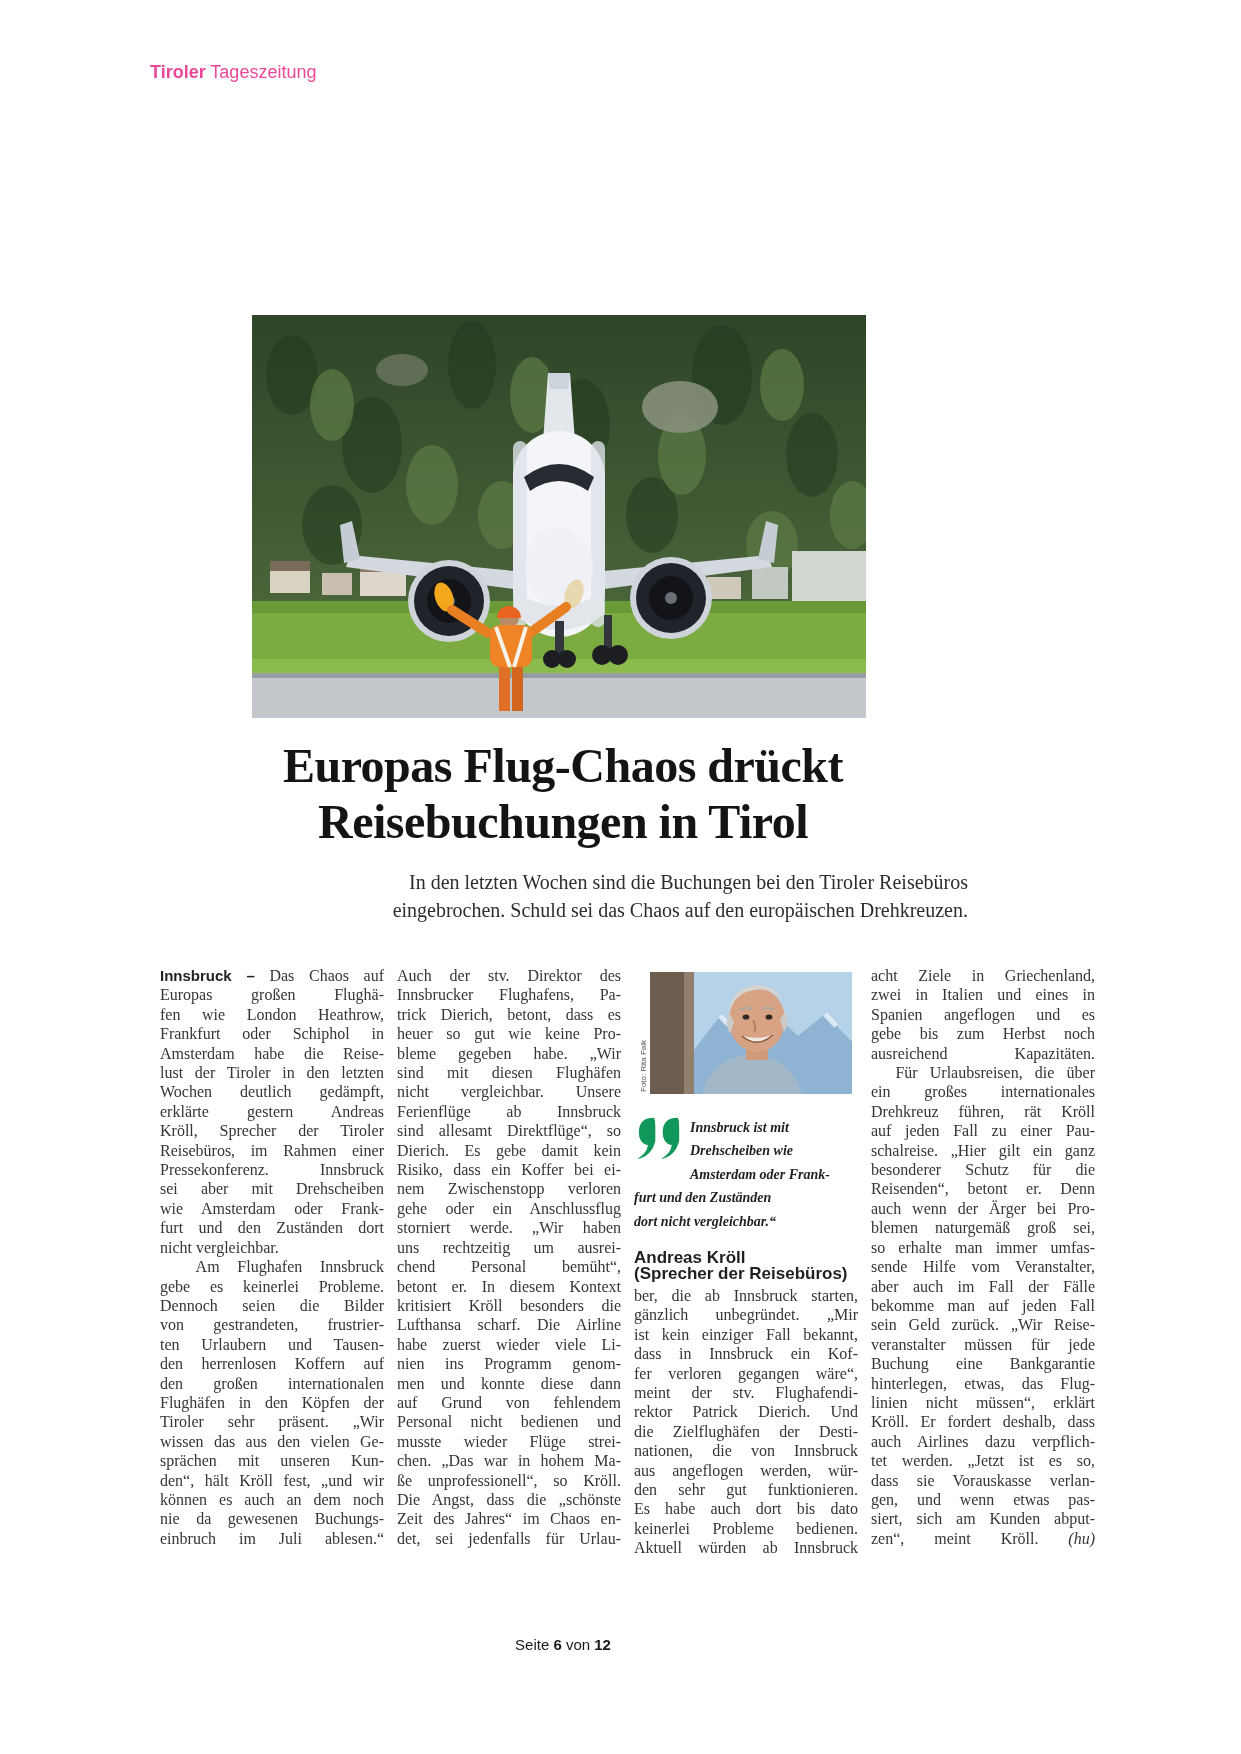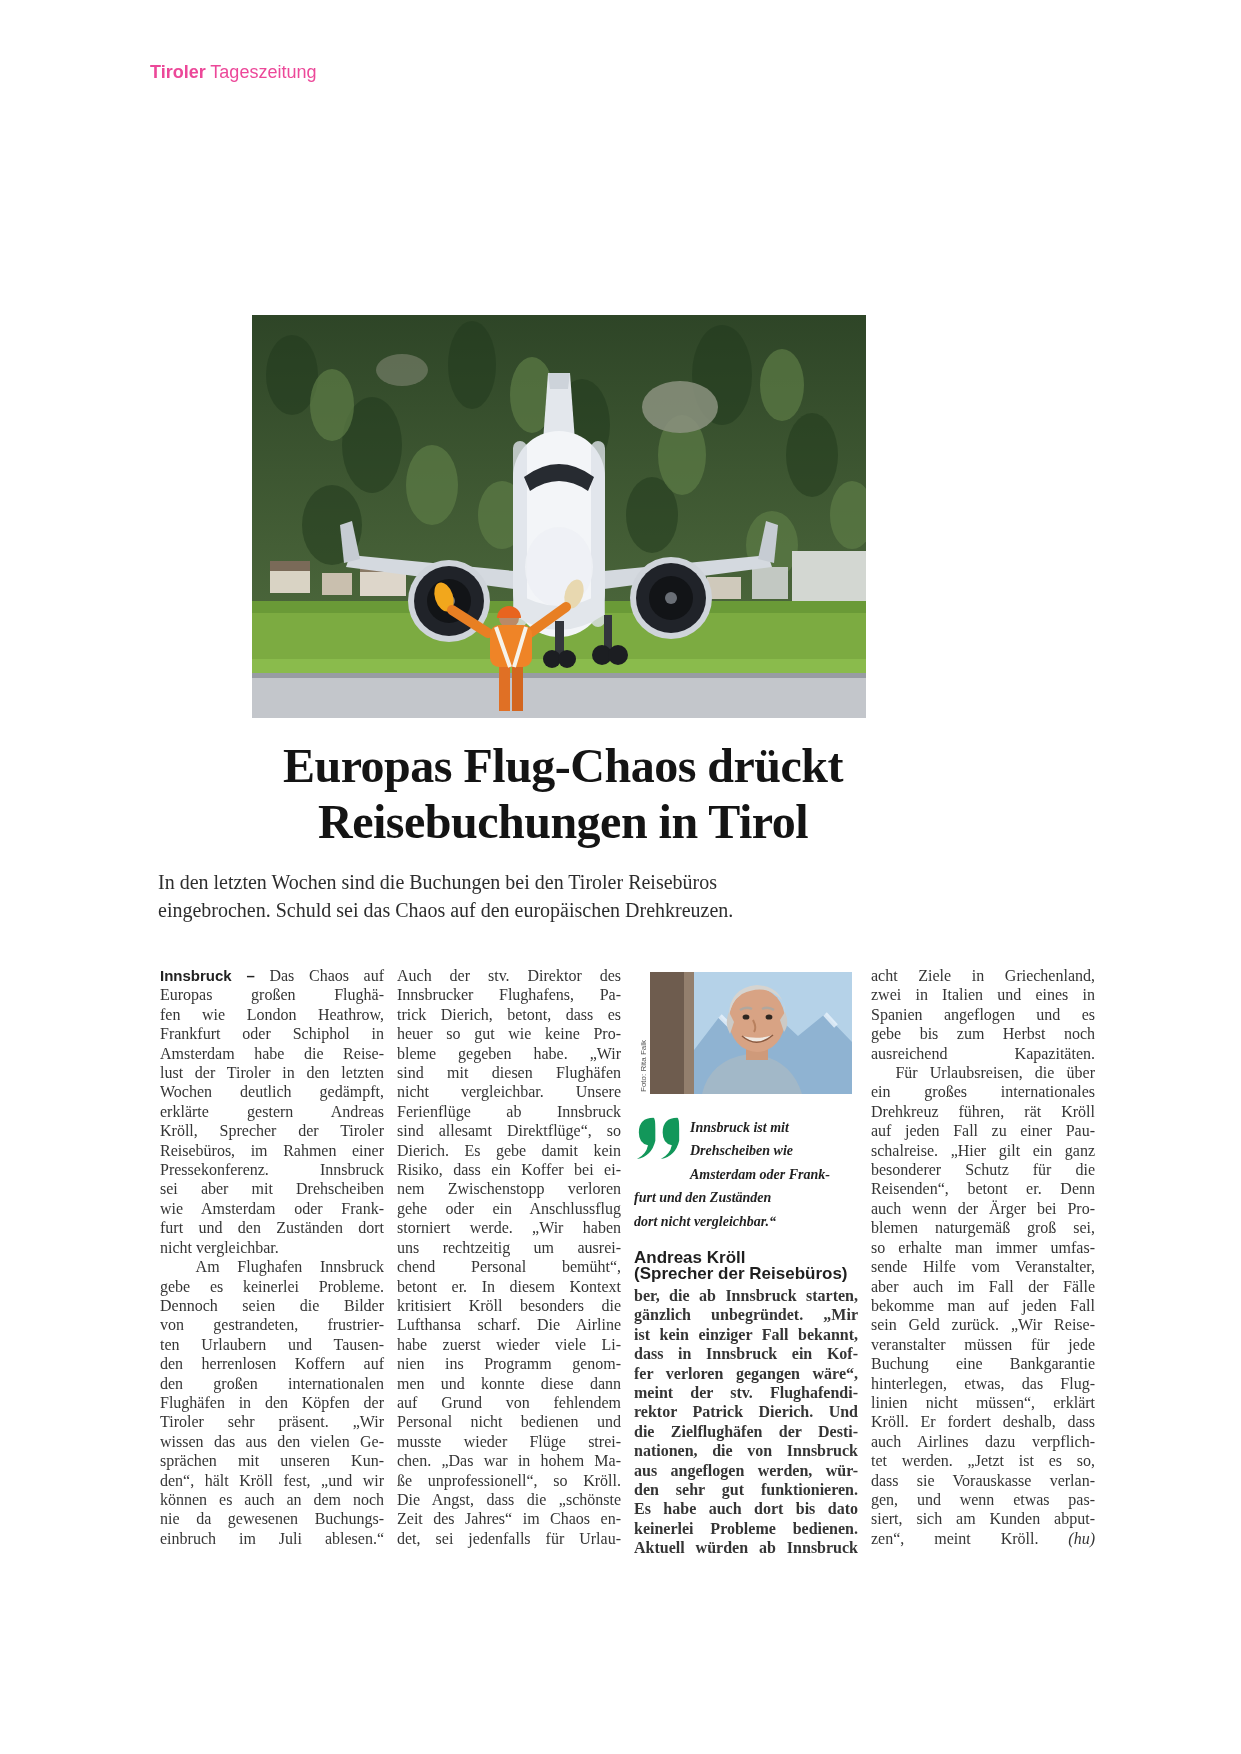--- a/index.html
+++ b/index.html
@@ -22,21 +22,21 @@
   .photo-wrap { left:252px; top:315px; width:614px; height:403px; background:#44603a; }
   .photo-wrap svg { display:block; }
 
   .caption-row { left:252px; top:723px; width:614px; display:flex; justify-content:space-between; }
   .caption { font-family:"Liberation Sans", sans-serif; font-weight:bold; font-size:11.5px; color:#1c1c1c; }
   .photo-credit { font-family:"Liberation Sans", sans-serif; font-size:7.5px; color:#9a9a9a; margin-top:3px; white-space:nowrap; }
 
   
   .headline { left:158px; top:738px; width:810px; text-align:center; white-space:pre-line;
               font-weight:bold; font-size:48px; line-height:56px; letter-spacing:-0.5px; color:#141414; }
-  .subhead  { left:158px; top:868px; width:810px; text-align:left; white-space:pre-line;
+  .subhead  { left:158px; top:868px; width:810px; text-align:right; white-space:pre-line;
               font-size:20px; line-height:28px; color:#2d2d2d; }
 
   
   .col { position:absolute; top:966px; width:224px; }
   .col1 { left:160px; } .col2 { left:397px; } .col3 { left:634px; } .col4 { left:871px; }
   .coltext { font-size:16px; line-height:19.4px; color:#353535; }
   .jline { text-align:justify; text-align-last:justify; min-height:19.4px; }
   .jline.short { text-align-last:left; }
   .dateline { font-family:"Liberation Sans", sans-serif; font-weight:bold; font-size:15px; color:#222; }
   .sig { font-style:italic; }
@@ -46,21 +46,21 @@
   .c3-photo-credit { position:absolute; left:0px; top:16px; height:110px;
                      writing-mode:vertical-rl; transform:rotate(180deg);
                      font-family:"Liberation Sans", sans-serif; font-size:8px; color:#555; }
   .c3-quote { position:absolute; left:0; top:150px; width:224px; }
   .quote-marks { float:left; width:56px; height:47px; }
   .quote-text { font-weight:bold; font-style:italic; font-size:14px; line-height:23.4px;
                 color:#222; white-space:pre-line; }
   .c3-attr { position:absolute; left:0; top:284px; width:224px;
              font-family:"Liberation Sans", sans-serif; font-weight:bold;
              font-size:17px; line-height:16px; color:#1f1f1f; white-space:pre-line; }
-  .c3-text { position:absolute; left:0; top:320px; width:224px;font-weight:bold; }
+  .c3-text { position:absolute; left:0; top:320px; width:224px; }
 
   
   .footer { left:158px; top:1636px; width:810px; text-align:center;
             font-family:"Liberation Sans", sans-serif; font-size:15px; color:#1a1a1a; }
   .footer b { font-weight:bold; }
 </style>
 </head>
 <body>
 
 <div class="page">
@@ -319,14 +319,20 @@
         <div class="jline">Kröll. Er fordert deshalb, dass</div>
         <div class="jline">auch Airlines dazu verpflich-</div>
         <div class="jline">tet werden. „Jetzt ist es so,</div>
         <div class="jline">dass sie Vorauskasse verlan-</div>
         <div class="jline">gen, und wenn etwas pas-</div>
         <div class="jline">siert, sich am Kunden abput-</div>
       </div>
     <div class="jline"><span>zen“, meint Kröll. </span><span class="sig">(hu)</span></div>
   </div>
 
+  <div class="abs footer">
+    <span>Seite</span>
+    <b>6</b>
+    <span>von</span>
+    <b>12</b>
+  </div>
 
 </div>
 
 </body></html>

